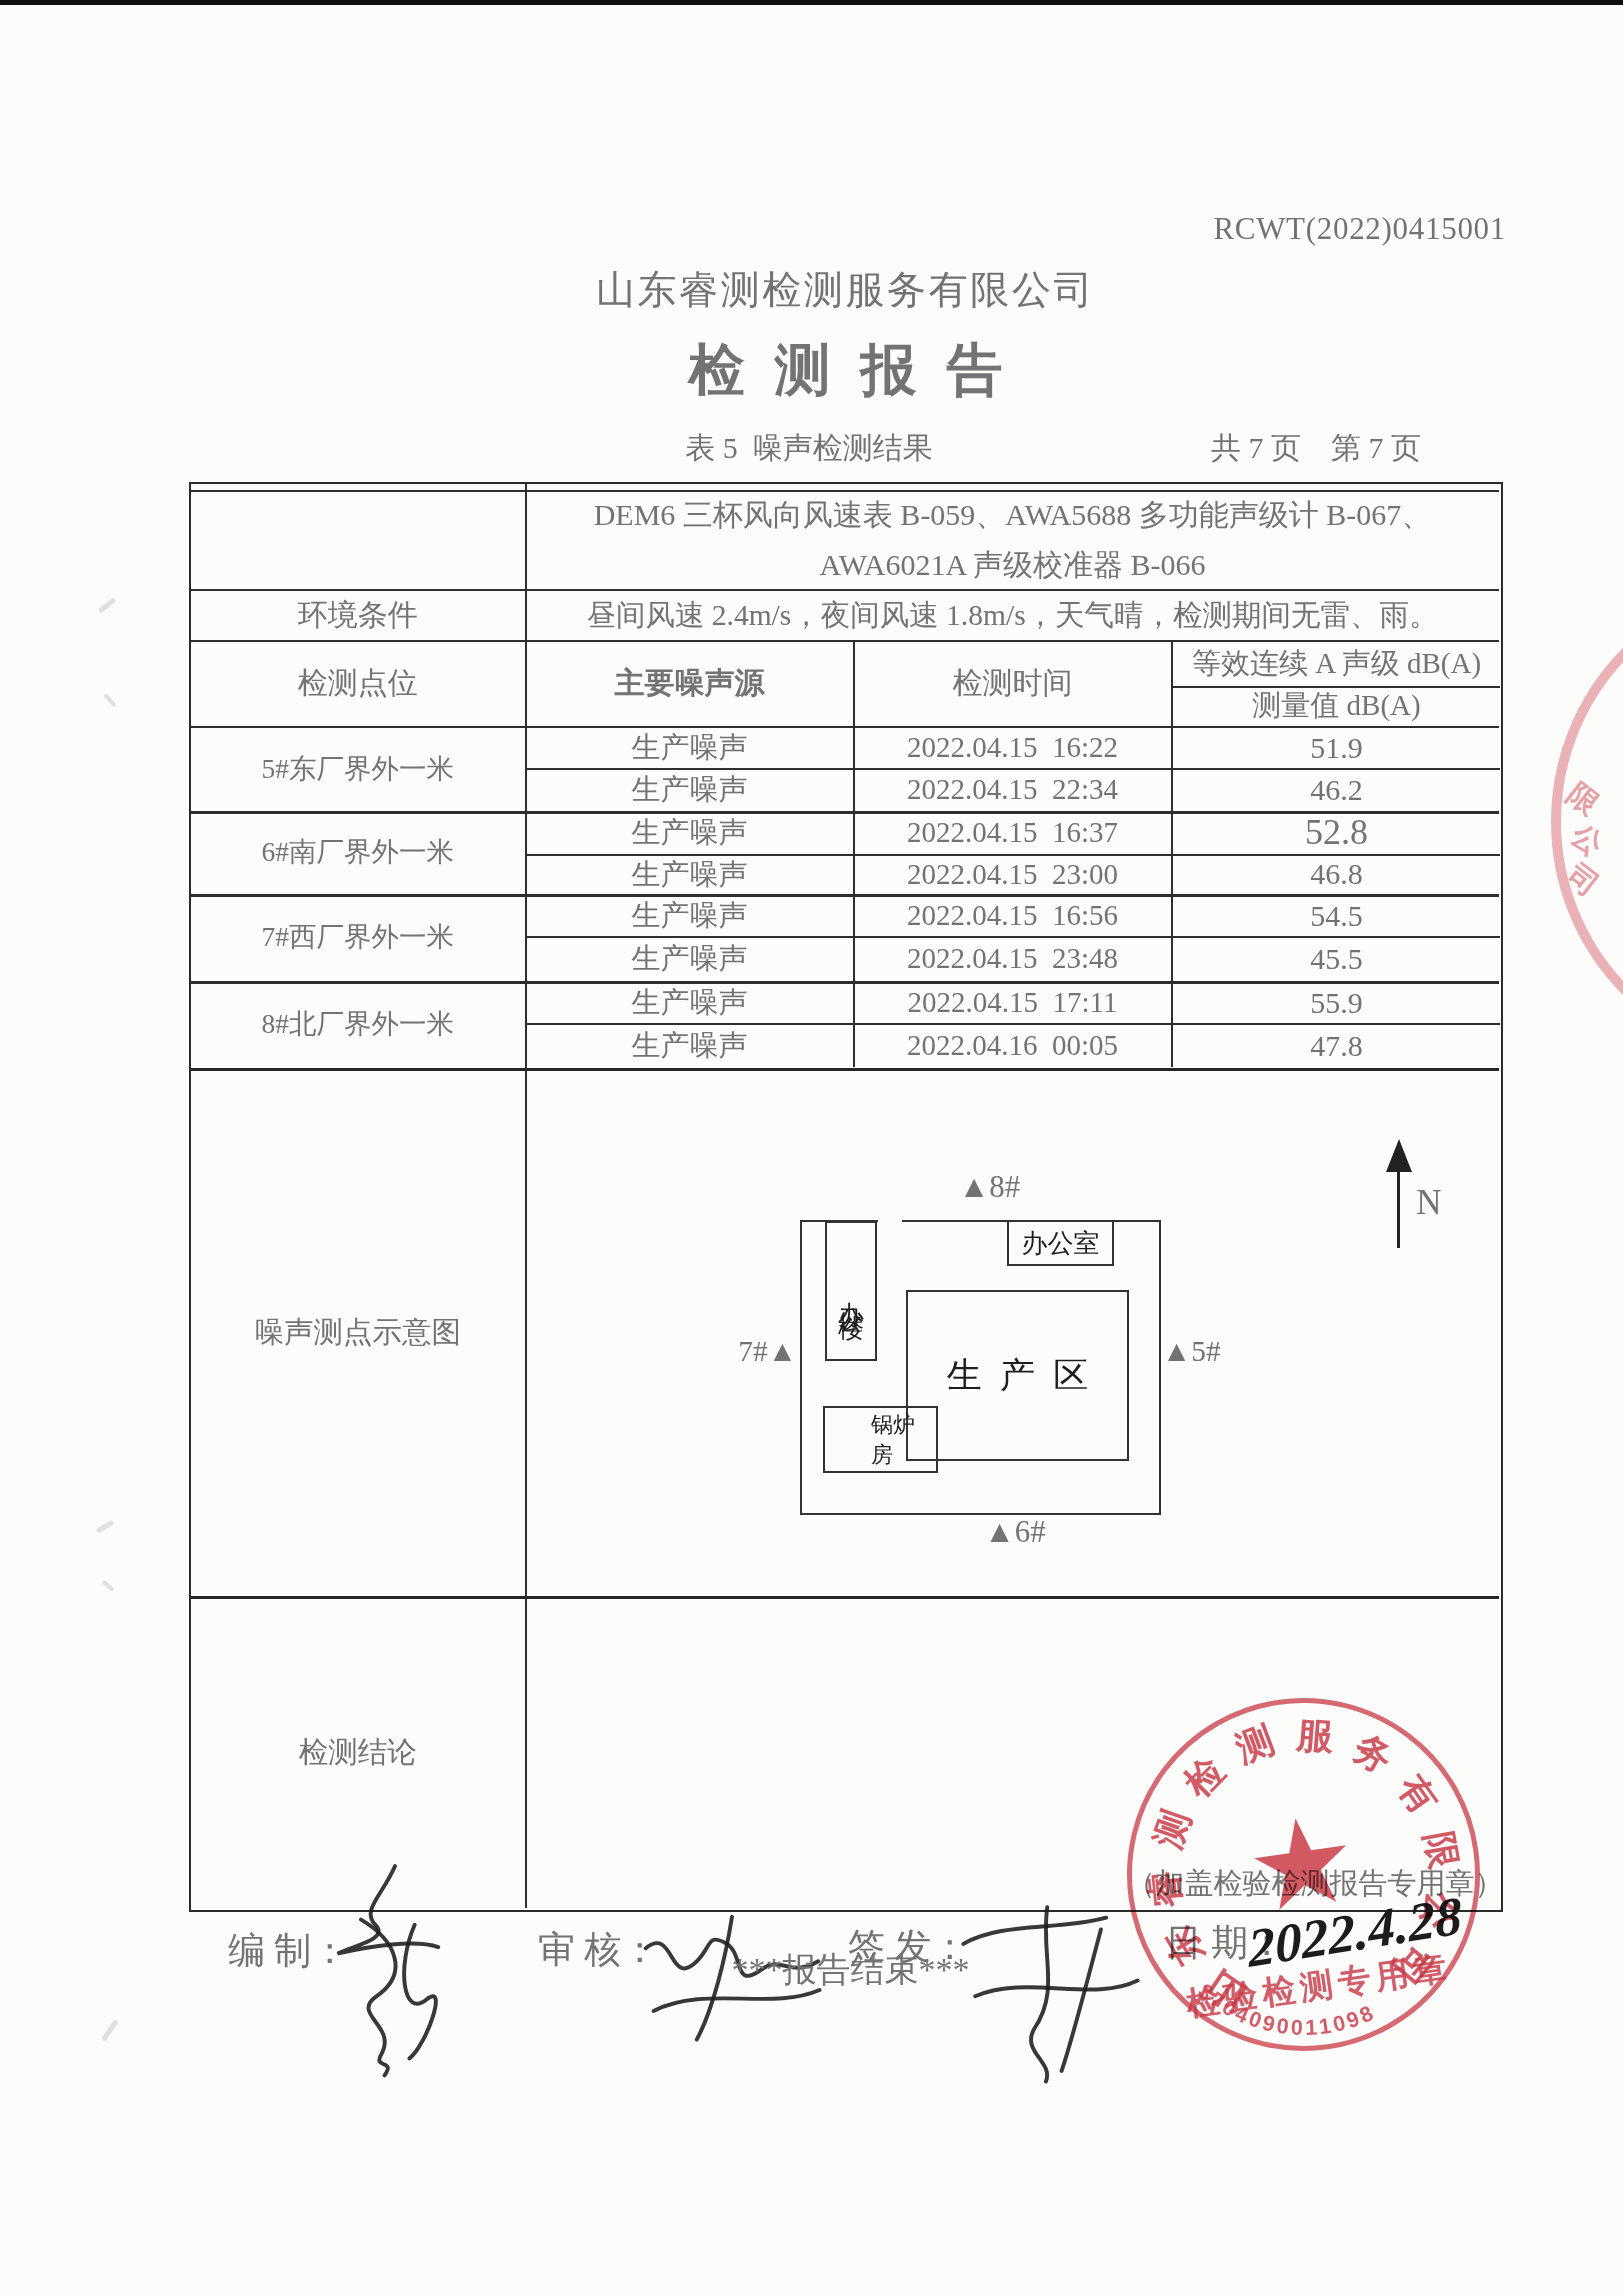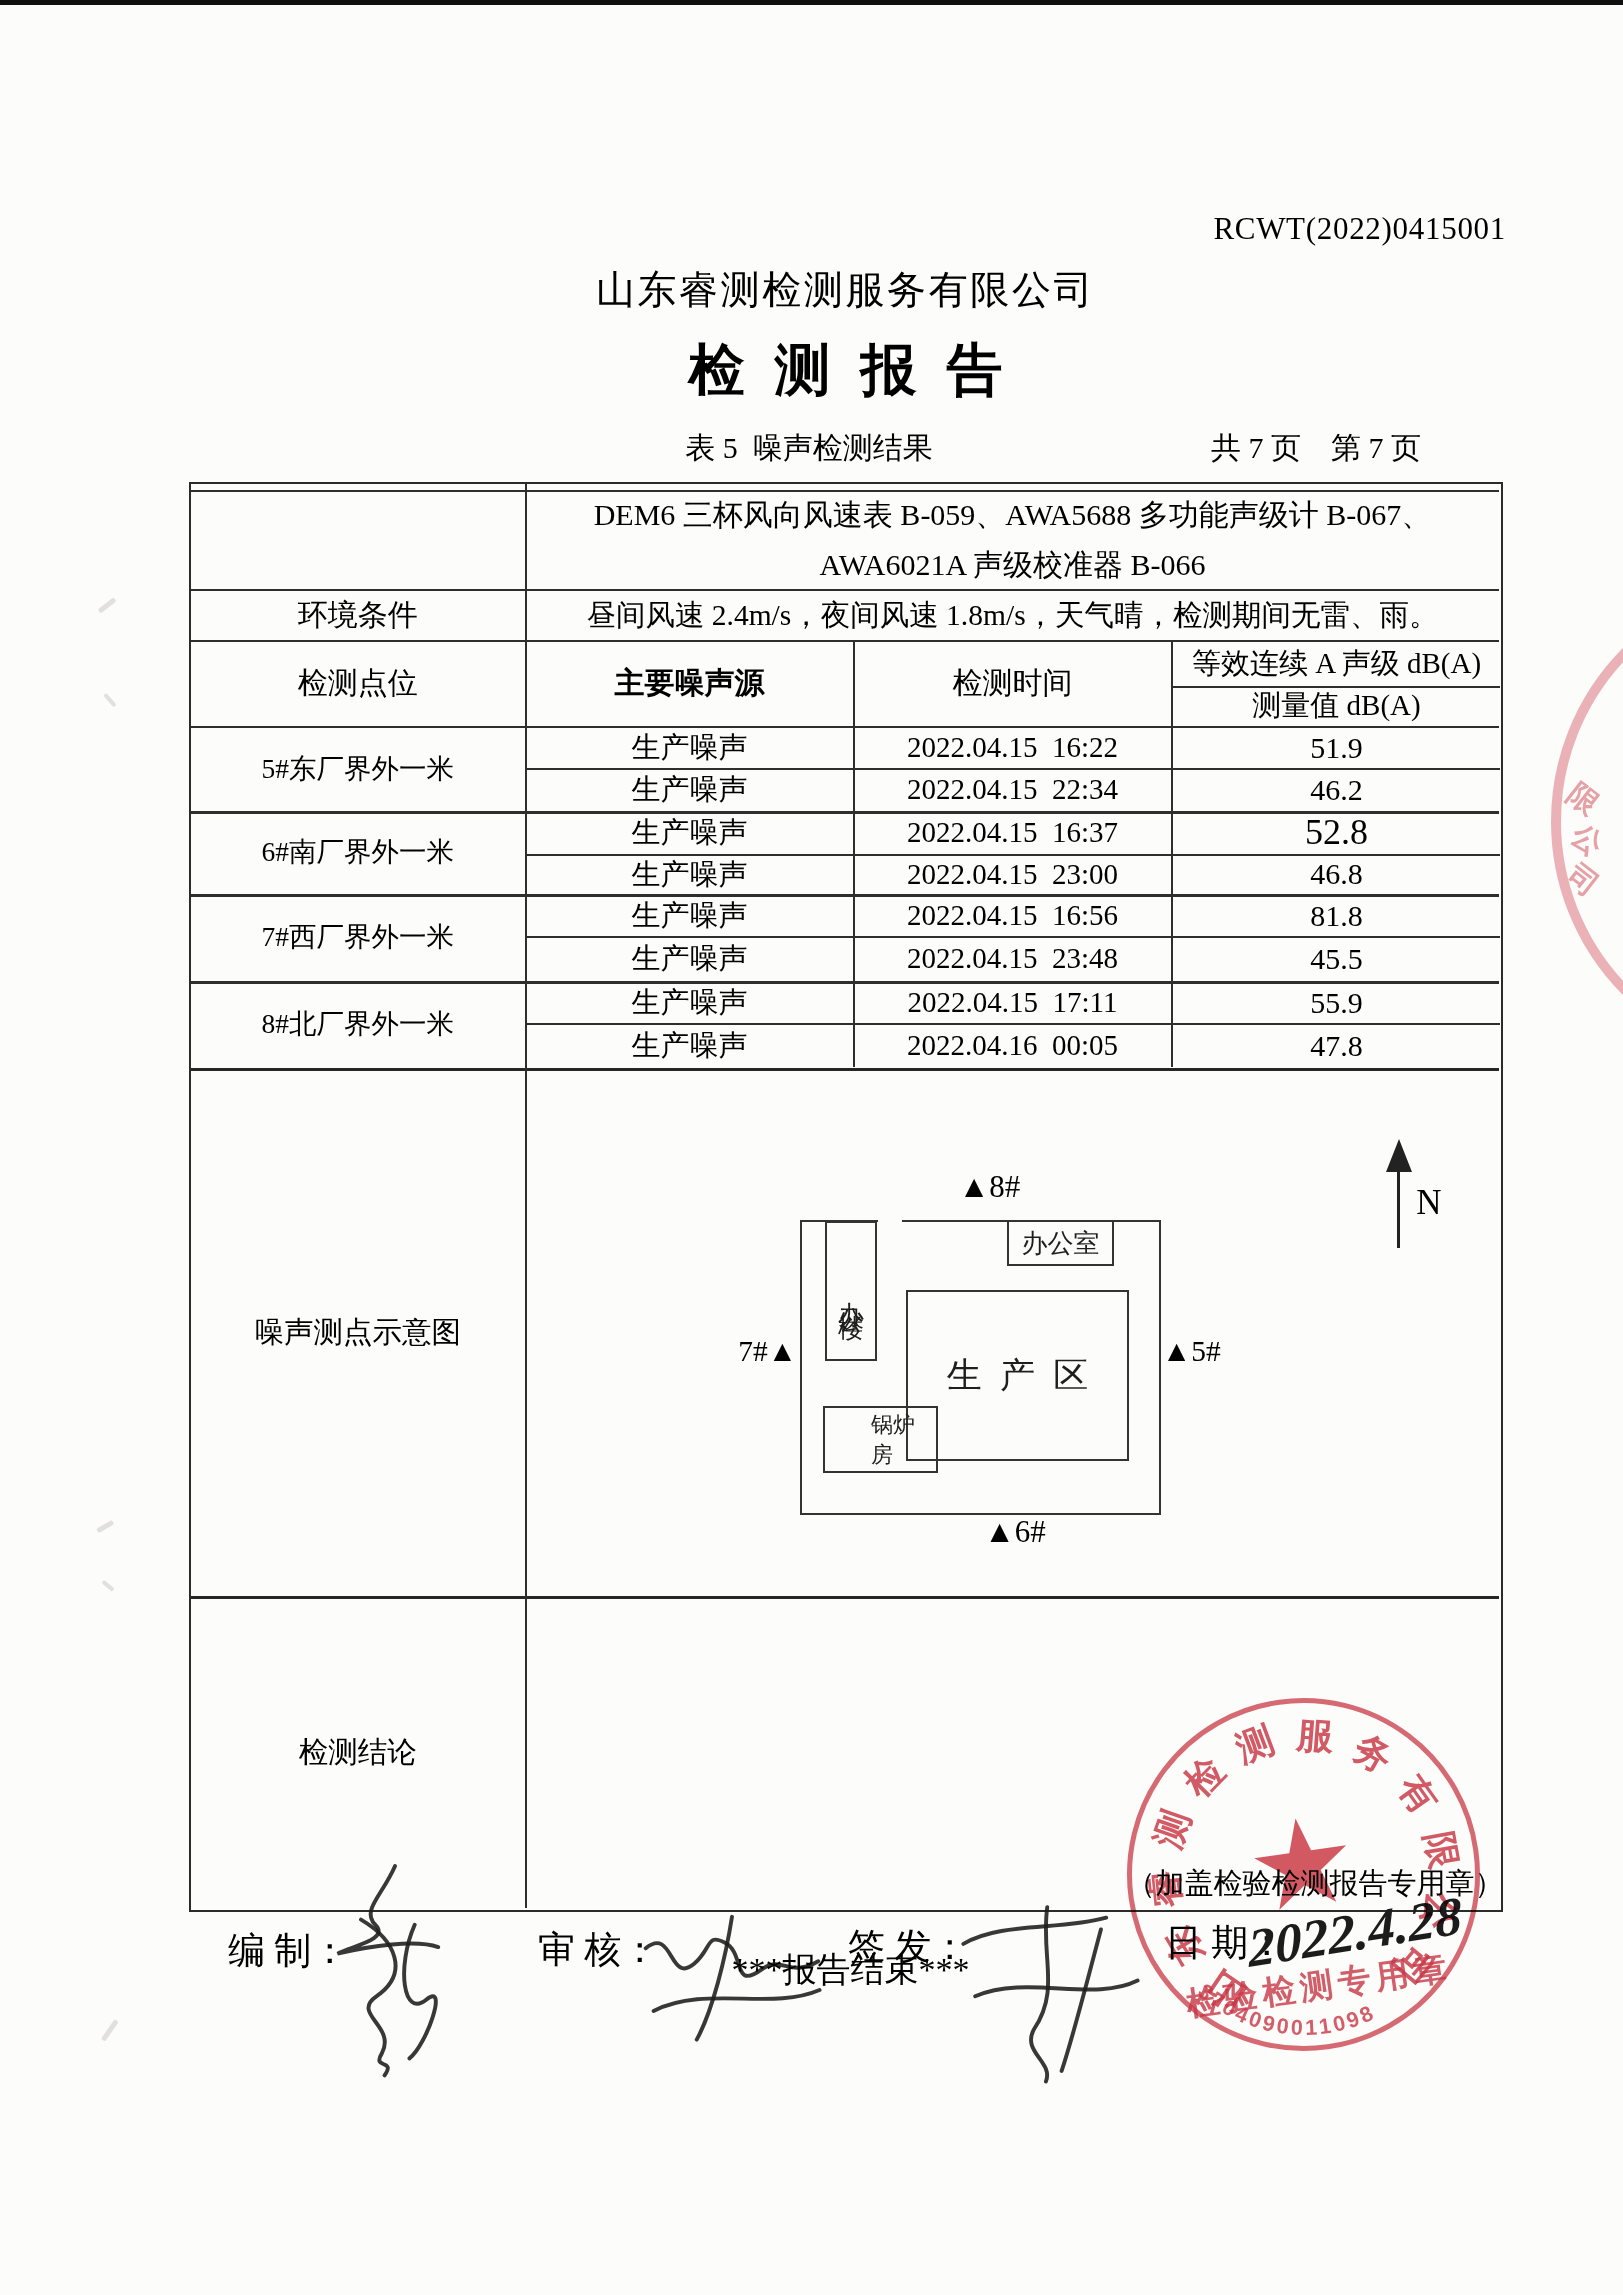--- a/index.html
+++ b/index.html
@@ -3,21 +3,21 @@
 <meta charset="utf-8">
 <style>
   html,body{margin:0;padding:0;}
   body{
     width:1623px;height:2295px;position:relative;overflow:hidden;
     background:#fcfcfb;color:#1e1e1e;
     font-family:"Liberation Serif", serif;
   }
   .abs{position:absolute;}
   .cell{position:absolute;display:flex;align-items:center;justify-content:center;
-        font-size:29px;line-height:1.25;color:#000000;text-align:center;}
+        font-size:29px;line-height:1.25;color:#737373;text-align:center;}
   .pre{white-space:pre;}
   .hl{position:absolute;background:#2e2e2e;height:2px;}
   .vl{position:absolute;background:#2e2e2e;width:2px;}
   .box{position:absolute;border:2.6px solid #333;background:transparent;
        display:flex;align-items:center;justify-content:center;}
   #doc-table{position:absolute;left:189px;top:482px;width:1314px;height:1430px;
        border:2.6px solid #2b2b2b;box-sizing:border-box;}
   .sig path{fill:none;stroke:#1c1c1c;stroke-width:6;stroke-linecap:round;opacity:.88;}
   .pmark{position:absolute;background:#b9b6b0;opacity:.4;border-radius:2px;}
   
@@ -105,21 +105,21 @@
   <div class="cell" style="left:336px;top:327px;width:325px;height:43px;">生产噪声</div>
   <div class="cell pre" style="left:664px;top:327px;width:315px;height:43px;">2022.04.15  16:37</div>
   <div class="cell" style="left:982px;top:327px;width:327px;height:43px;font-size:36px;border-radius:12px;">52.8</div>
 
   <div class="cell" style="left:336px;top:370px;width:325px;height:40px;">生产噪声</div>
   <div class="cell pre" style="left:664px;top:370px;width:315px;height:40px;">2022.04.15  23:00</div>
   <div class="cell" style="left:982px;top:370px;width:327px;height:40px;font-size:30px;">46.8</div>
 
   <div class="cell" style="left:336px;top:410px;width:325px;height:43px;">生产噪声</div>
   <div class="cell pre" style="left:664px;top:410px;width:315px;height:43px;">2022.04.15  16:56</div>
-  <div class="cell" style="left:982px;top:410px;width:327px;height:43px;font-size:30px;">81.8</div>
+  <div class="cell" style="left:982px;top:410px;width:327px;height:43px;font-size:30px;">54.5</div>
 
   <div class="cell" style="left:336px;top:452px;width:325px;height:45px;">生产噪声</div>
   <div class="cell pre" style="left:664px;top:452px;width:315px;height:45px;">2022.04.15  23:48</div>
   <div class="cell" style="left:982px;top:452px;width:327px;height:45px;font-size:30px;">45.5</div>
 
   <div class="cell" style="left:336px;top:497px;width:325px;height:43px;">生产噪声</div>
   <div class="cell pre" style="left:664px;top:497px;width:315px;height:43px;">2022.04.15  17:11</div>
   <div class="cell" style="left:982px;top:497px;width:327px;height:43px;font-size:30px;">55.9</div>
 
   <div class="cell" style="left:336px;top:539px;width:325px;height:45px;">生产噪声</div>

